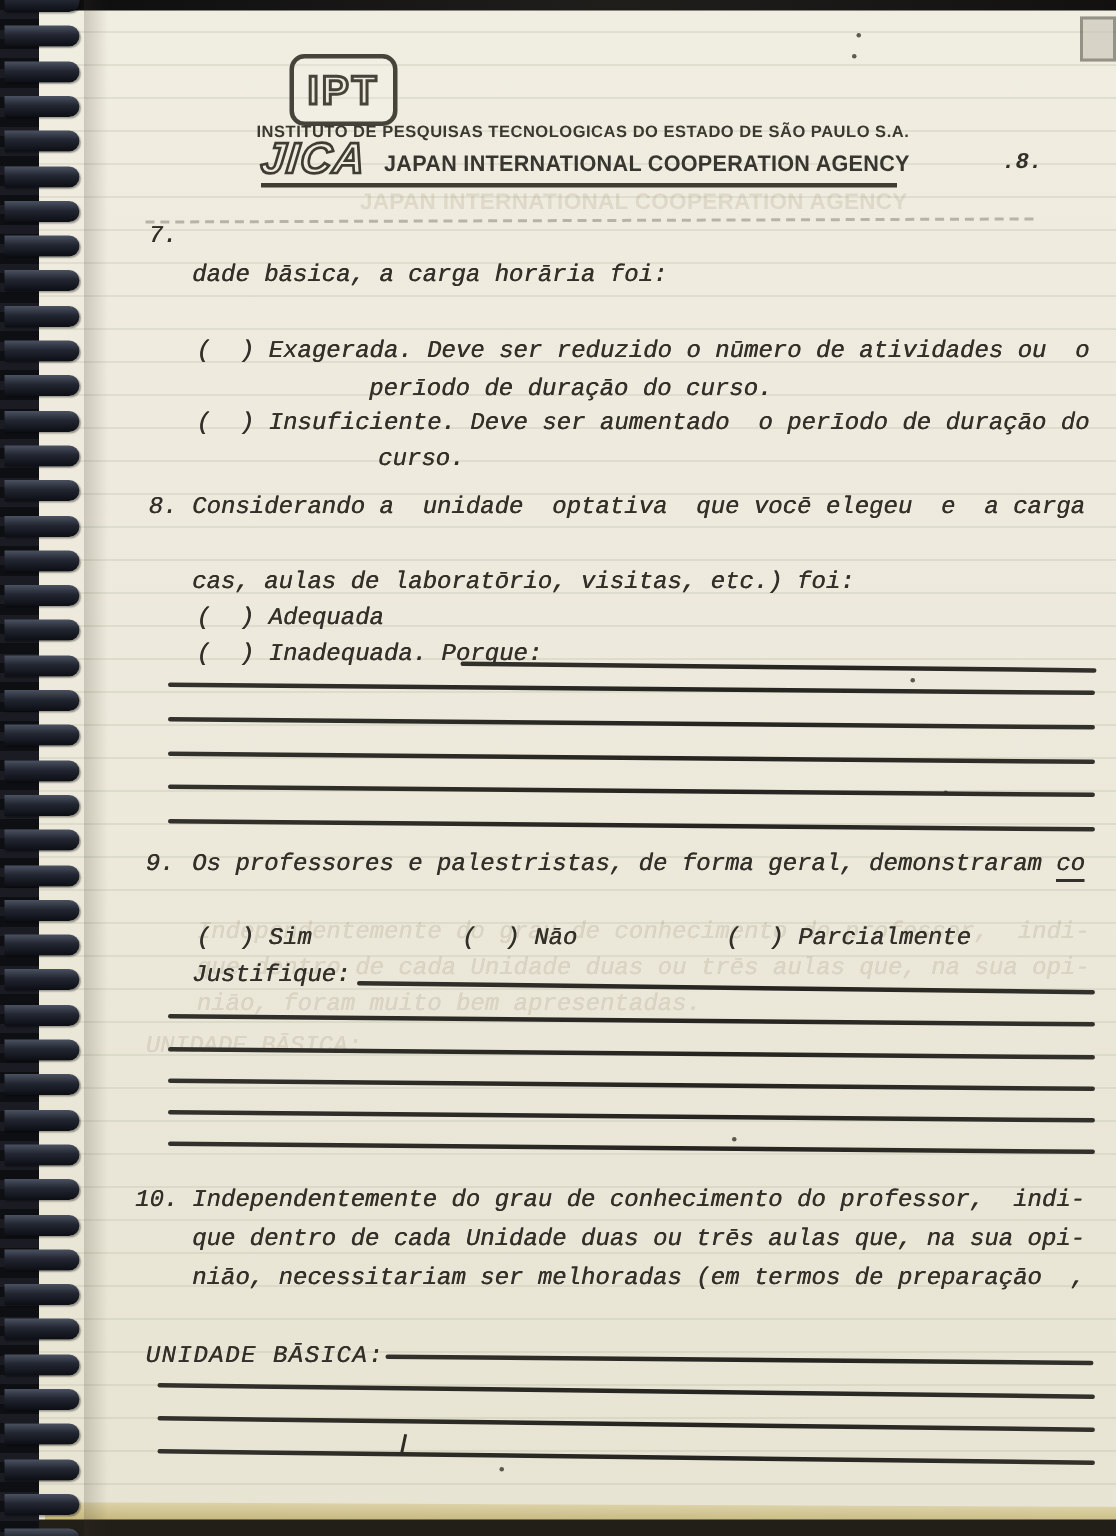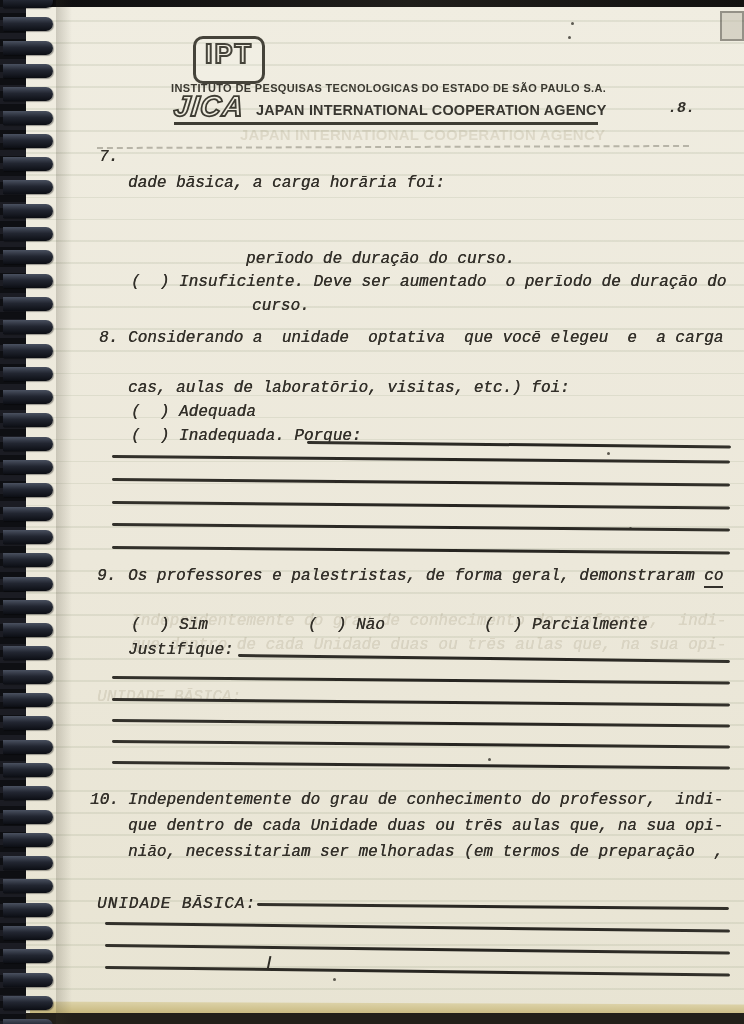--- a/index.html
+++ b/index.html
@@ -20,21 +20,21 @@
   .spine{position:absolute;left:0;top:0;width:26px;height:100%;
          background:repeating-linear-gradient(180deg,#0e0f13 0 7px,#1b1c23 7px 13px);}
   .tooth{position:absolute;left:3px;width:50px;height:14px;border-radius:0 8px 8px 0;
          background:linear-gradient(180deg,#4a5160 0%,#222631 45%,#0c0e14 100%);
          box-shadow:1px 1px 1px rgba(0,0,0,.35);}
   .binding-shadow{position:absolute;left:56px;top:0;width:16px;height:100%;
                   background:linear-gradient(90deg,rgba(60,55,40,.20),rgba(60,55,40,0));}
   .speck{position:absolute;width:3px;height:3px;border-radius:50%;background:#37342d;opacity:.8;}
   
   .ipt-logo{position:absolute;left:193px;top:36px;width:66px;height:42px;border:3px solid #45433a;
-            border-radius:10px;display:flex;align-items:flex-start;justify-content:center;background:rgba(255,255,255,.12);}
+            border-radius:10px;display:flex;align-items:center;justify-content:center;background:rgba(255,255,255,.12);}
   .ipt-logo span{font-weight:900;font-size:27px;letter-spacing:2px;color:#efecdf;
                  -webkit-text-stroke:2px #45433a;font-family:"Liberation Sans",sans-serif;}
   .inst-line{position:absolute;left:171px;top:82px;font-weight:700;font-size:11px;letter-spacing:.35px;
              color:#3a3830;white-space:nowrap;}
   .jica-row{position:absolute;left:174px;top:92px;width:424px;border-bottom:3px solid #3e3c33;
             display:flex;align-items:flex-end;gap:12px;padding-bottom:1px;}
   .jica-mark{font-style:italic;font-weight:900;font-size:29px;letter-spacing:1px;color:#efecdf;
              -webkit-text-stroke:1.8px #3e3c33;transform:skewX(-6deg);line-height:1;}
   .agency{font-weight:800;font-size:15px;letter-spacing:.2px;color:#383630;white-space:nowrap;
           transform:scaleX(.96);transform-origin:left bottom;padding-bottom:3px;}
@@ -120,36 +120,38 @@
   <div class="speck" style="left:571px;top:22px"></div>
   <div class="speck" style="left:568px;top:36px"></div>
   <div class="speck" style="left:607px;top:452px"></div>
   <div class="speck" style="left:629px;top:527px"></div>
   <div class="speck" style="left:488px;top:758px"></div>
   <div class="speck" style="left:333px;top:978px"></div>
 
   <div class="ghost ghost-sans" style="left:240px;top:126px">JAPAN INTERNATIONAL COOPERATION AGENCY</div>
   <div class="ghost tw" style="left:131px;top:612px">Independentemente do grau de conhecimento do professor,  indi-</div>
   <div class="ghost tw" style="left:131px;top:636px">que dentro de cada Unidade duas ou trēs aulas que, na sua opi-</div>
+  <div class="ghost tw" style="left:131px;top:660px">niāo, foram muito bem apresentadas.</div>
   <div class="ghost tw" style="left:97px;top:688px">UNIDADE BĀSICA:</div>
 
   <div class="ipt-logo">
     <span>IPT</span>
   </div>
   <div class="inst-line">INSTITUTO DE PESQUISAS TECNOLOGICAS DO ESTADO DE SÃO PAULO S.A.</div>
   <div class="jica-row">
     <span class="jica-mark">JICA</span>
     <span class="agency">JAPAN INTERNATIONAL COOPERATION AGENCY</span>
   </div>
   <div class="page-num">.8.</div>
 
   <div class="dash-line"></div>
 
   <div class="t tw" style="left:99px;top:149px">7.</div>
   <div class="t tw" style="left:128px;top:175px">dade bāsica, a carga horāria foi:</div>
+  <div class="t tw" style="left:131px;top:226px">(  ) Exagerada. Deve ser reduzido o nūmero de atividades ou  o</div>
   <div class="t tw" style="left:246px;top:251px">perīodo de duraçāo do curso.</div>
   <div class="t tw" style="left:131px;top:274px">(  ) Insuficiente. Deve ser aumentado  o perīodo de duraçāo do</div>
   <div class="t tw" style="left:252px;top:298px">curso.</div>
 
   <div class="t tw" style="left:99px;top:330px">8.</div>
   <div class="t tw" style="left:128px;top:330px">Considerando a  unidade  optativa  que vocē elegeu  e  a carga</div>
   <div class="t tw" style="left:128px;top:380px">cas, aulas de laboratōrio, visitas, etc.) foi:</div>
   <div class="t tw" style="left:131px;top:404px">(  ) Adequada</div>
   <div class="t tw" style="left:131px;top:428px">(  ) Inadequada. Porque:</div>
   <div class="rule" style="left:307px;top:441px;width:424px;transform:rotate(.6deg)"></div>

